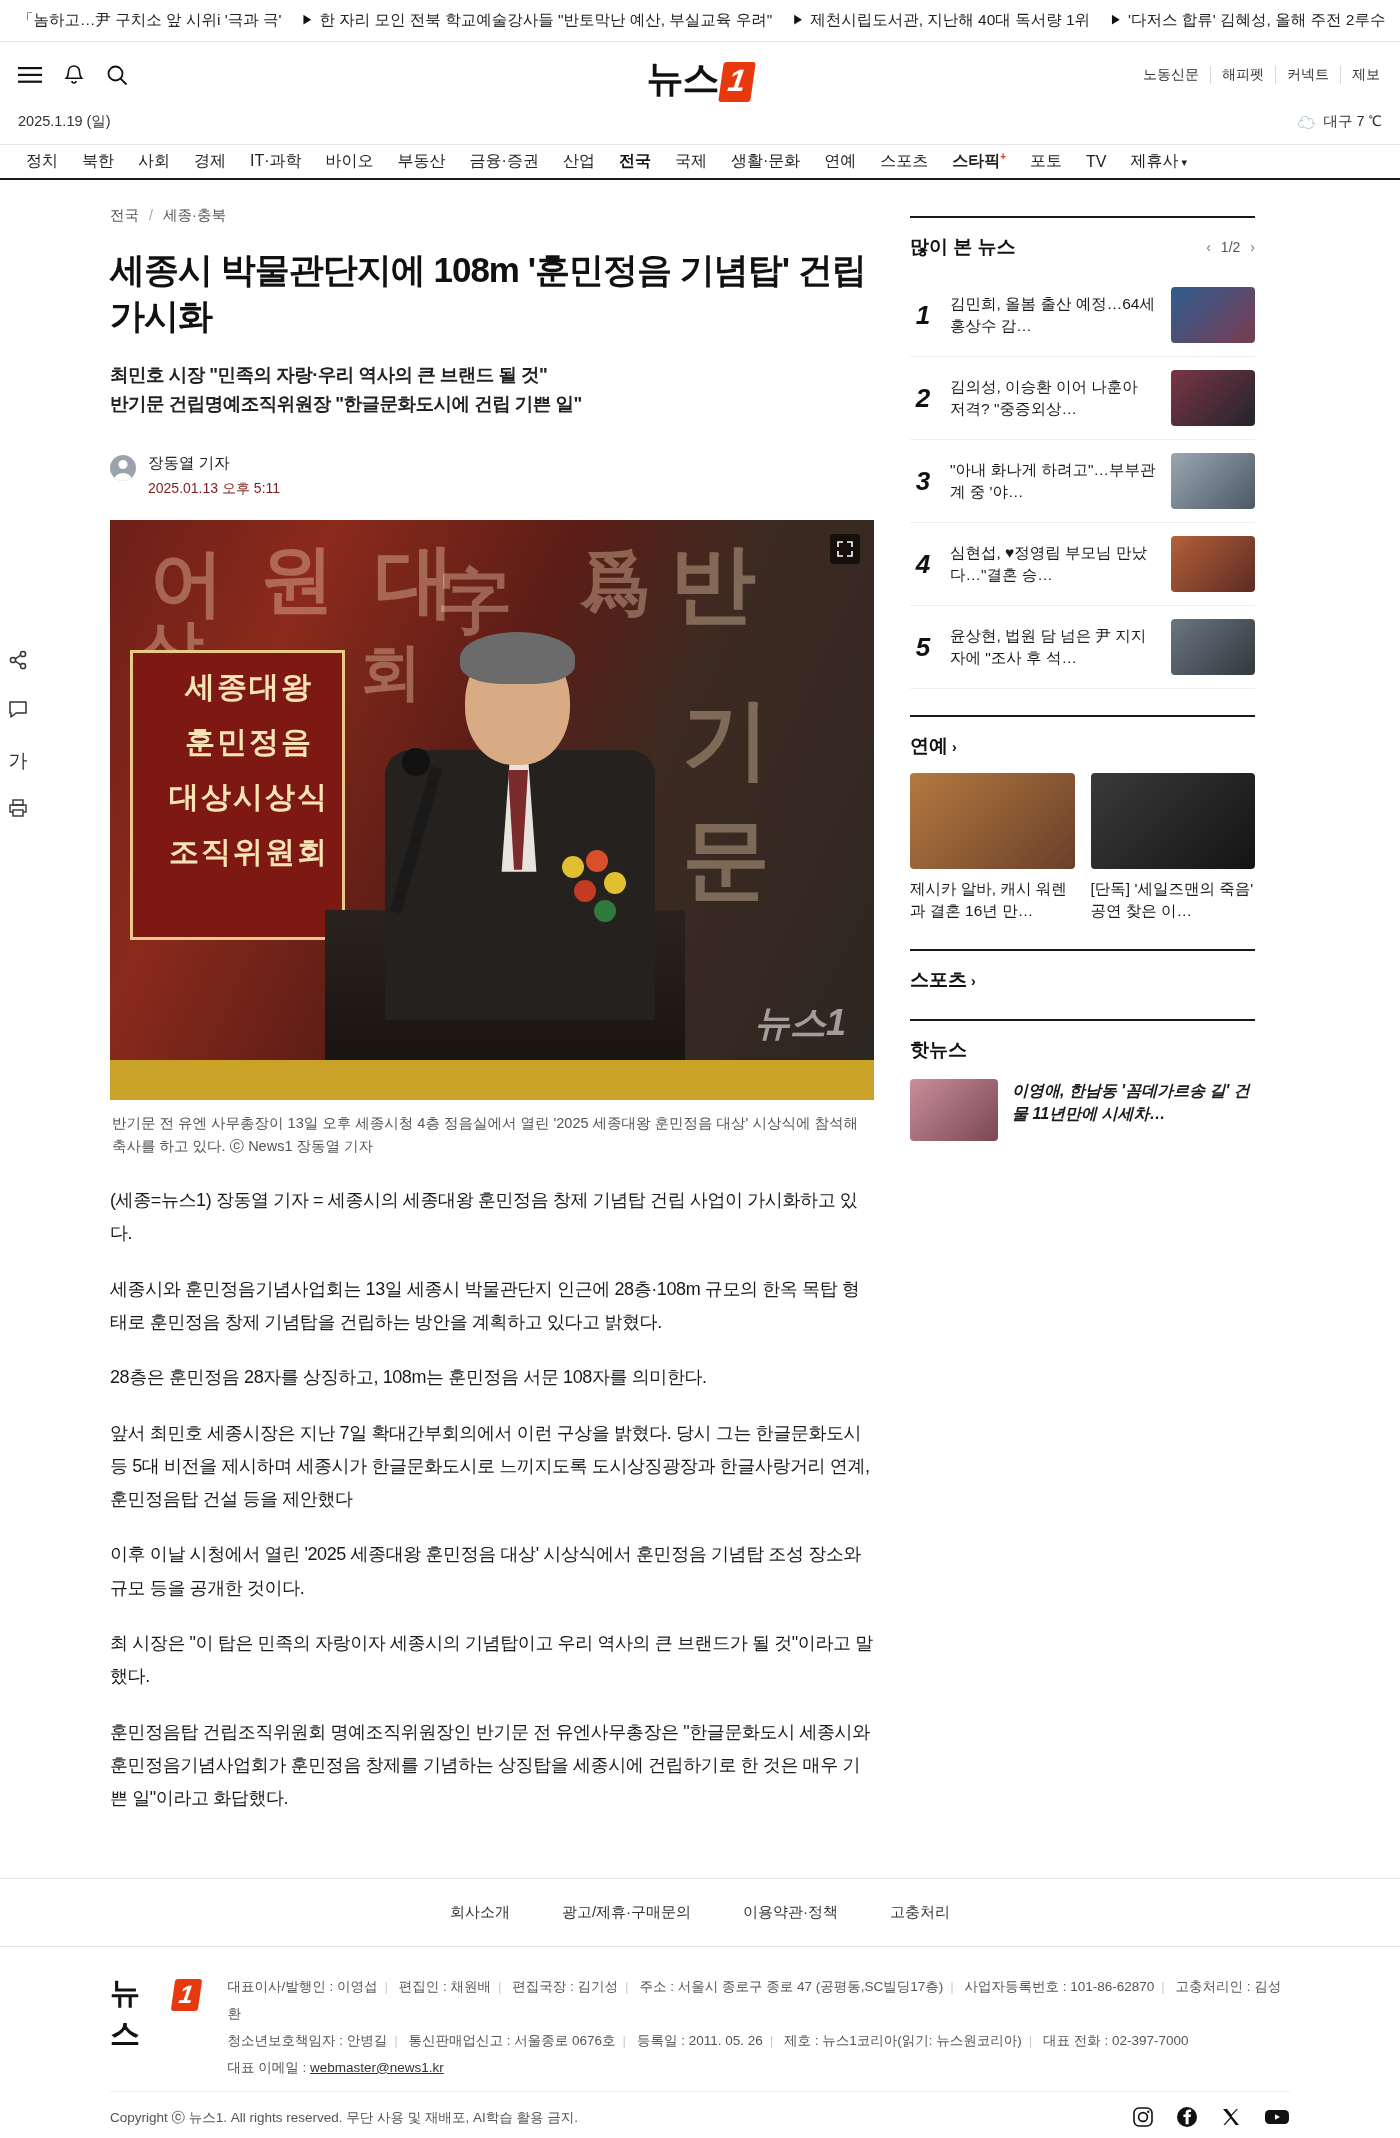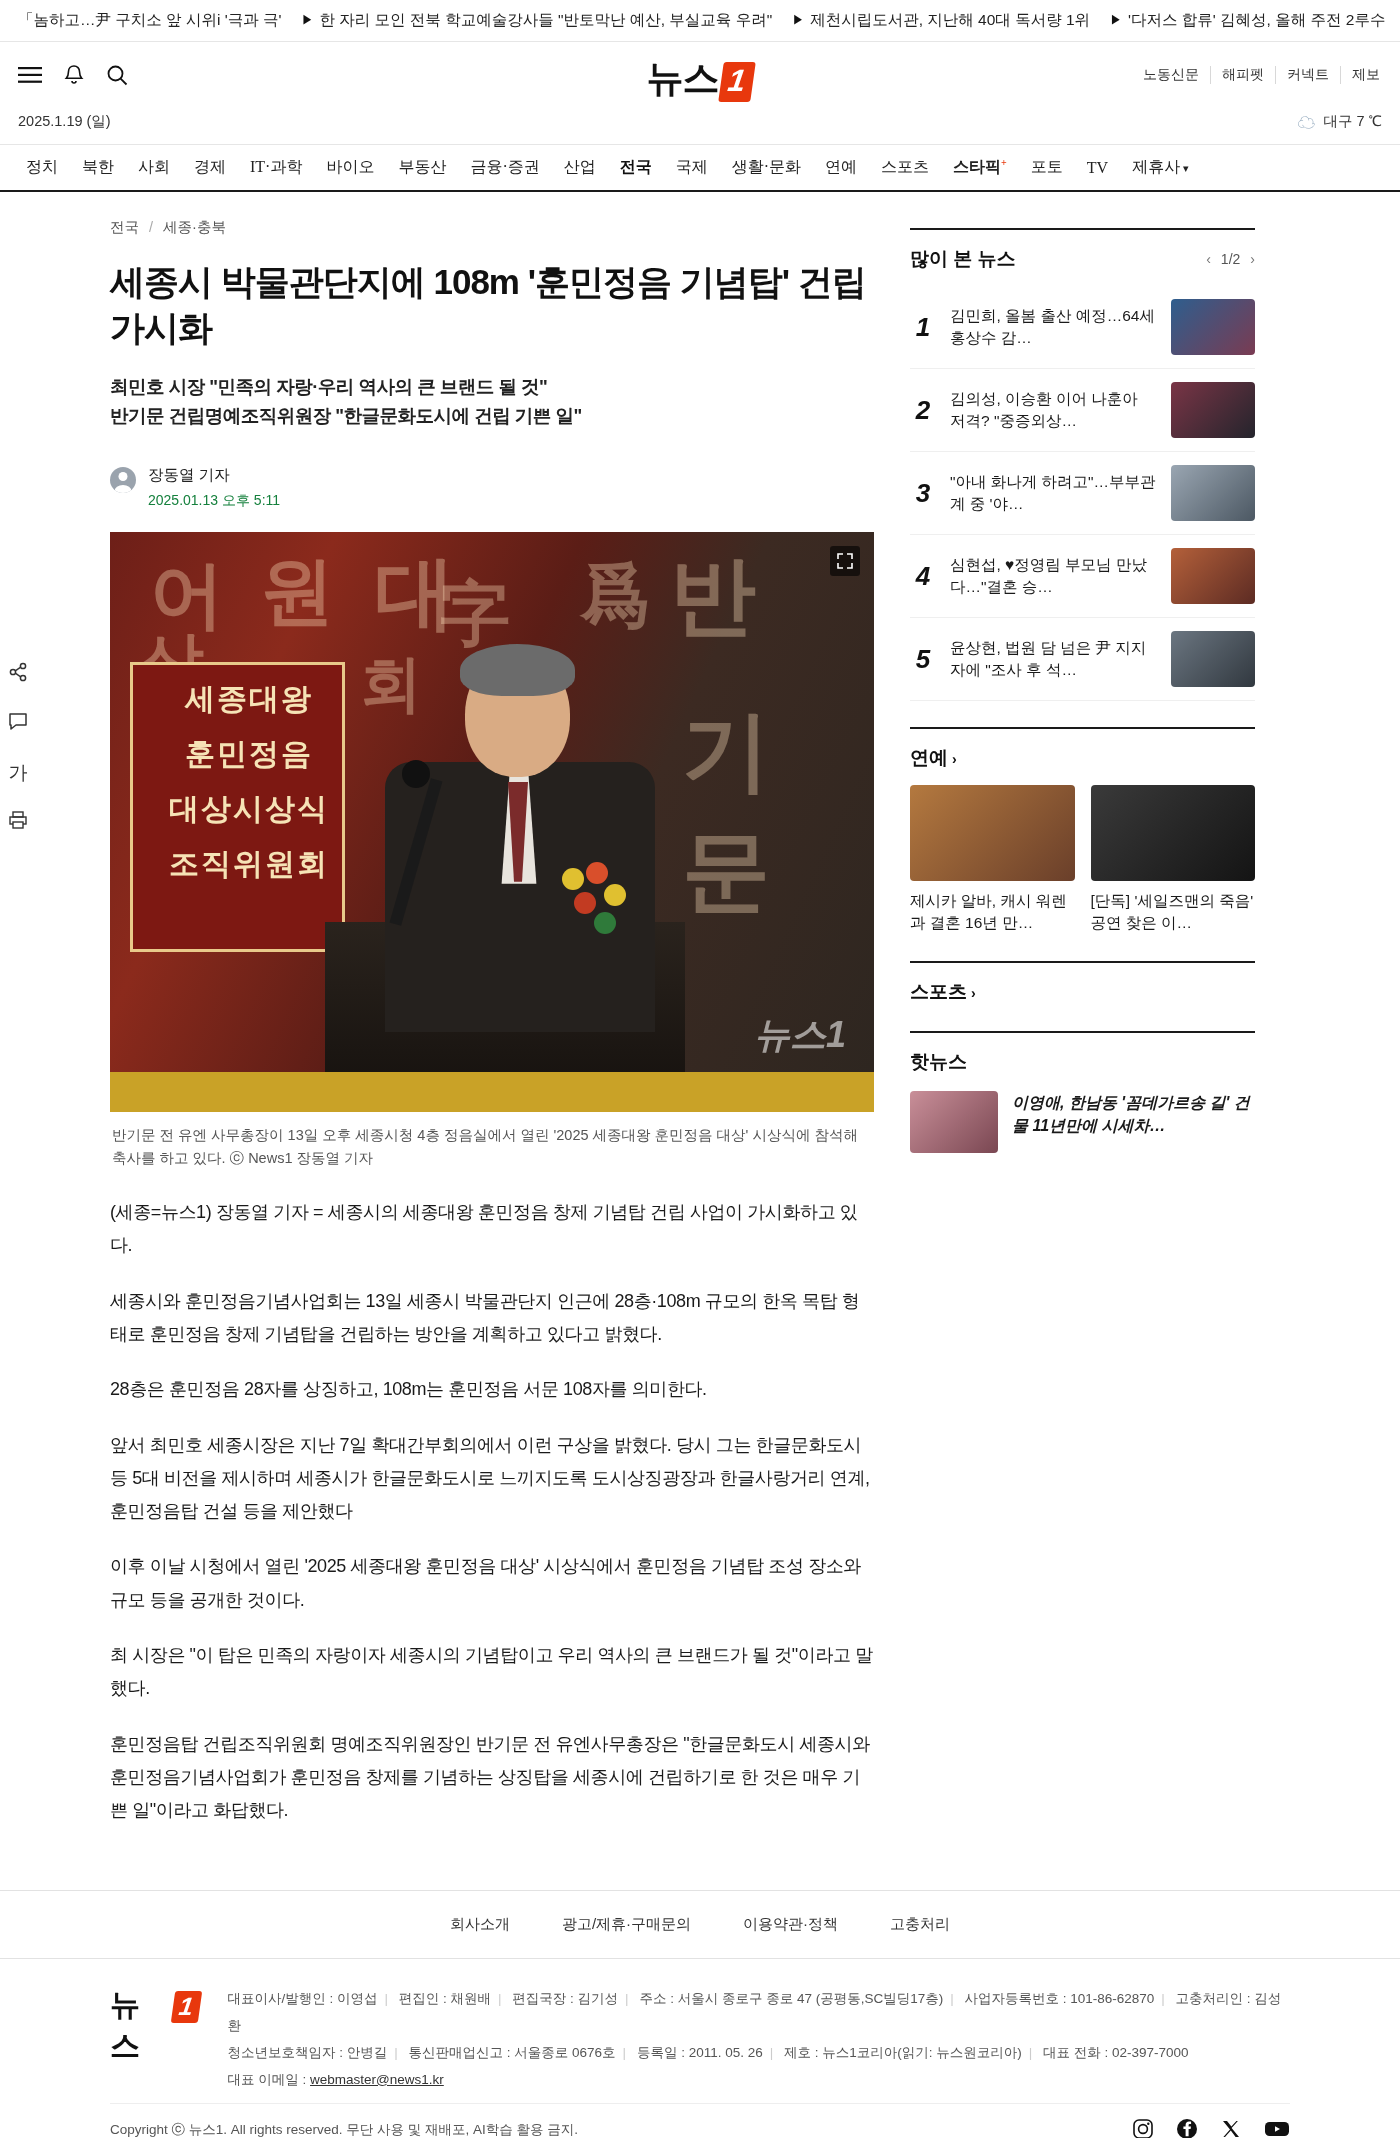--- a/index.html
+++ b/index.html
@@ -77,25 +77,24 @@
     font-size: 14.5px; color: #333; gap: 8px;
   }
   .weather { margin-left: auto; display: flex; align-items: center; gap: 8px; font-size: 14.5px; }
   .cloud-ico { font-size: 18px; color: #8fa6bb; }
 
   
   .nav {
     display: flex; align-items: center;
     border-top: 1px solid #e6e6e6;
     border-bottom: 2px solid #1a1a1a;
-    height: 48px;
+    height: 36px;
     padding: 0 14px;
     font-size: 16px;
     gap: 0;
-    font-family: Liberation Serif, serif;
   }
   .nav a {
     padding: 0 12px; color: #222; text-decoration: none; cursor: pointer; white-space: nowrap;
   }
   .nav a.active { font-weight: bold; color: #111; }
   .nav a.starpick { font-weight: bold; }
   .nav a.starpick sup { color: #e8380d; font-size: 10px; vertical-align: super; }
   .nav a.partner::after { content: " \25BE"; font-size: 11px; }
   .container { width: 1400px; margin: 0 auto; position: relative; }
   .content-area { display: flex; padding: 0 110px 0 110px; }
@@ -131,21 +130,21 @@
   }
   .avatar::after {
     content: ""; position: absolute; left: 50%; top: 5px; width: 9px; height: 9px;
     background: #fff; border-radius: 50%; transform: translateX(-50%);
   }
   .avatar::before {
     content: ""; position: absolute; left: 50%; bottom: -4px; width: 17px; height: 12px;
     background: #fff; border-radius: 50% 50% 0 0; transform: translateX(-50%);
   }
   .byline .who { font-size: 15.5px; color: #222; }
-  .byline .when { font-size: 14px; color: #15803d; margin-top: 6px; }
+  .byline .when { font-size: 14px; color: #7f1d1d; margin-top: 6px; }
 
   
   .photo-box { position: relative; width: 100%; }
   .photo {
     width: 100%; height: 580px; position: relative; overflow: hidden;
     background: #3a2f27;
   }
   .photo .bg-red {
     position: absolute; inset: 0;
     background:

